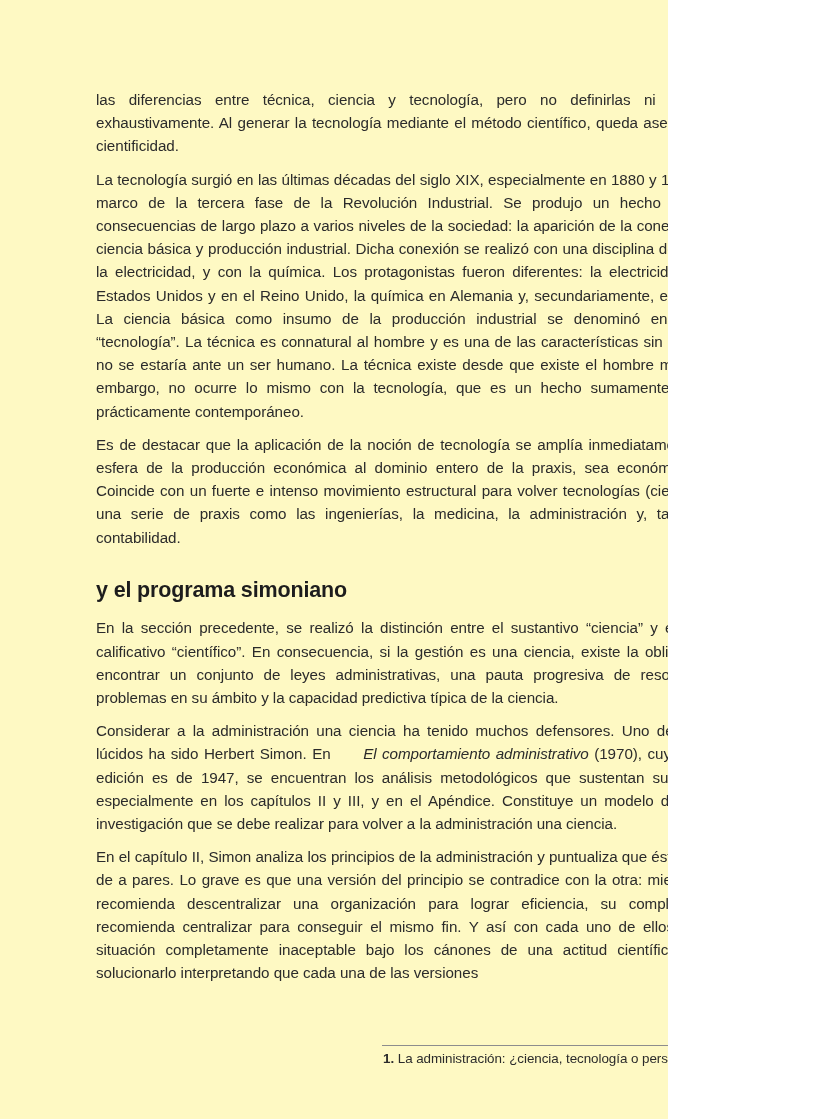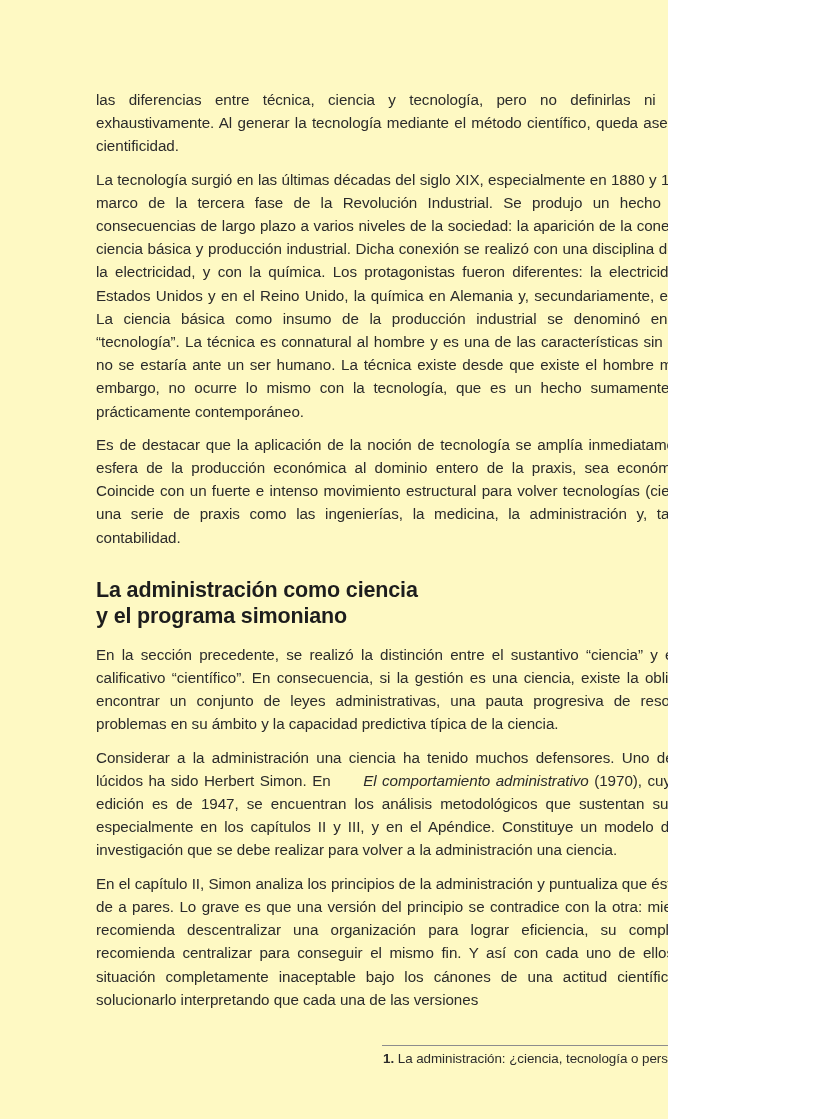--- a/index.html
+++ b/index.html
@@ -108,21 +108,20 @@
 
 <div class="page">
 
   <div class="content">
 
     <p class="body-par"><span>las diferencias entre técnica, ciencia y tecnología, pero no definirlas ni discutirlas exhaustivamente. Al generar la tecnología mediante el método científico, queda asegurada su cientificidad.</span></p>
     <p class="body-par"><span>La tecnología surgió en las últimas décadas del siglo XIX, especialmente en 1880 y 1890, en el marco de la tercera fase de la Revolución Industrial. Se produjo un hecho que trajo consecuencias de largo plazo a varios niveles de la sociedad: la aparición de la conexión entre ciencia básica y producción industrial. Dicha conexión se realizó con una disciplina de la física, la electricidad, y con la química. Los protagonistas fueron diferentes: la electricidad en los Estados Unidos y en el Reino Unido, la química en Alemania y, secundariamente, en Francia. La ciencia básica como insumo de la producción industrial se denominó en adelante “tecnología”. La técnica es connatural al hombre y es una de las características sin las cuales no se estaría ante un ser humano. La técnica existe desde que existe el hombre mismo. Sin embargo, no ocurre lo mismo con la tecnología, que es un hecho sumamente reciente, prácticamente contemporáneo.</span></p>
     <p class="body-par"><span>Es de destacar que la aplicación de la noción de tecnología se amplía inmediatamente de la esfera de la producción económica al dominio entero de la praxis, sea económica o no. Coincide con un fuerte e intenso movimiento estructural para volver tecnologías (científicas) a una serie de praxis como las ingenierías, la medicina, la administración y, también, la contabilidad.</span></p>
 
     <h2 class="section-heading">
-      <span class="hl">La administración como ciencia</span>
       <span class="hl">y el programa simoniano</span>
     </h2>
 
     <p class="body-par"><span>En la sección precedente, se realizó la distinción entre el sustantivo “ciencia” y el adjetivo calificativo “científico”. En consecuencia, si la gestión es una ciencia, existe la obligación de encontrar un conjunto de </span><b class="strong">leyes</b><span> administrativas, una pauta progresiva de resolución de problemas en su ámbito y la capacidad predictiva típica de la ciencia.</span></p>
     <p class="body-par"><span>Considerar a la administración una ciencia ha tenido muchos defensores. Uno de los más lúcidos ha sido Herbert Simon. En </span><i class="emph">El comportamiento administrativo</i><span> (1970), cuya primera edición es de 1947, se encuentran los análisis metodológicos que sustentan su posición, especialmente en los capítulos </span><b class="strong">II</b><span> y </span><b class="strong">III</b><span>, y en el </span><b class="strong">Apéndice</b><span>. Constituye un modelo del tipo de investigación que se debe realizar para volver a la administración una ciencia.</span></p>
     <p class="body-par"><span>En el capítulo II, Simon analiza los principios de la administración y puntualiza que éstos vienen de a pares. Lo grave es que una versión del principio se contradice con la otra: mientras uno recomienda descentralizar una organización para lograr eficiencia, su complementario recomienda centralizar para conseguir el mismo fin. Y así con cada uno de ellos. Es una situación completamente inaceptable bajo los cánones de una actitud científica; intenta solucionarlo interpretando que cada una de las versiones</span></p>
 
   </div>
 
   <div class="footer">

